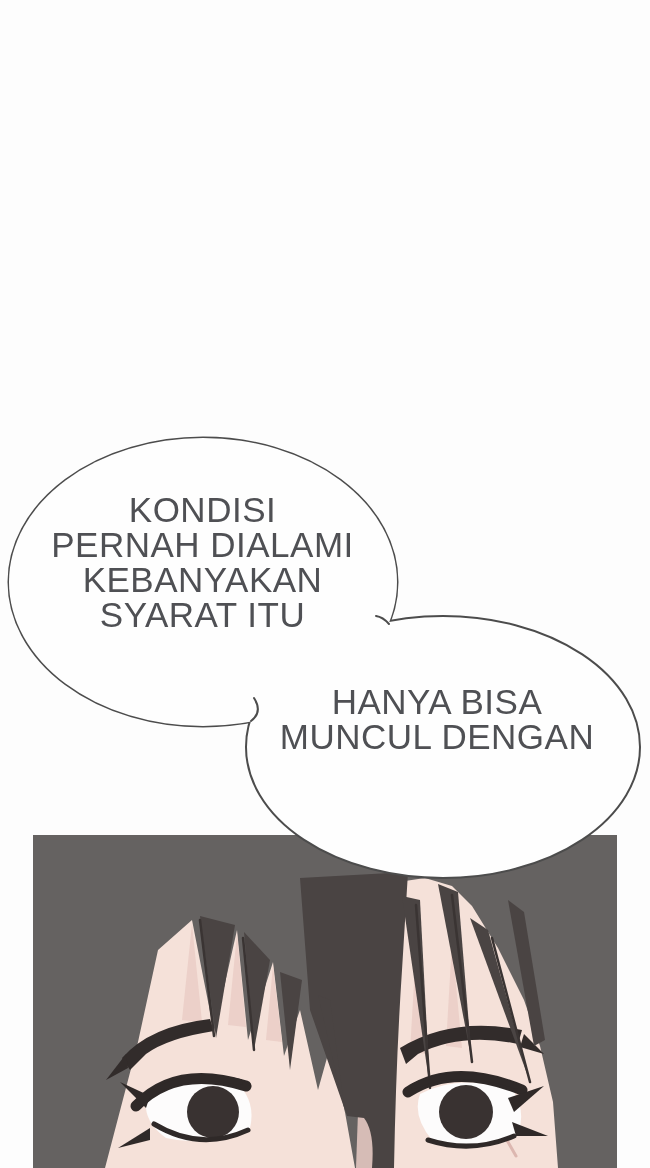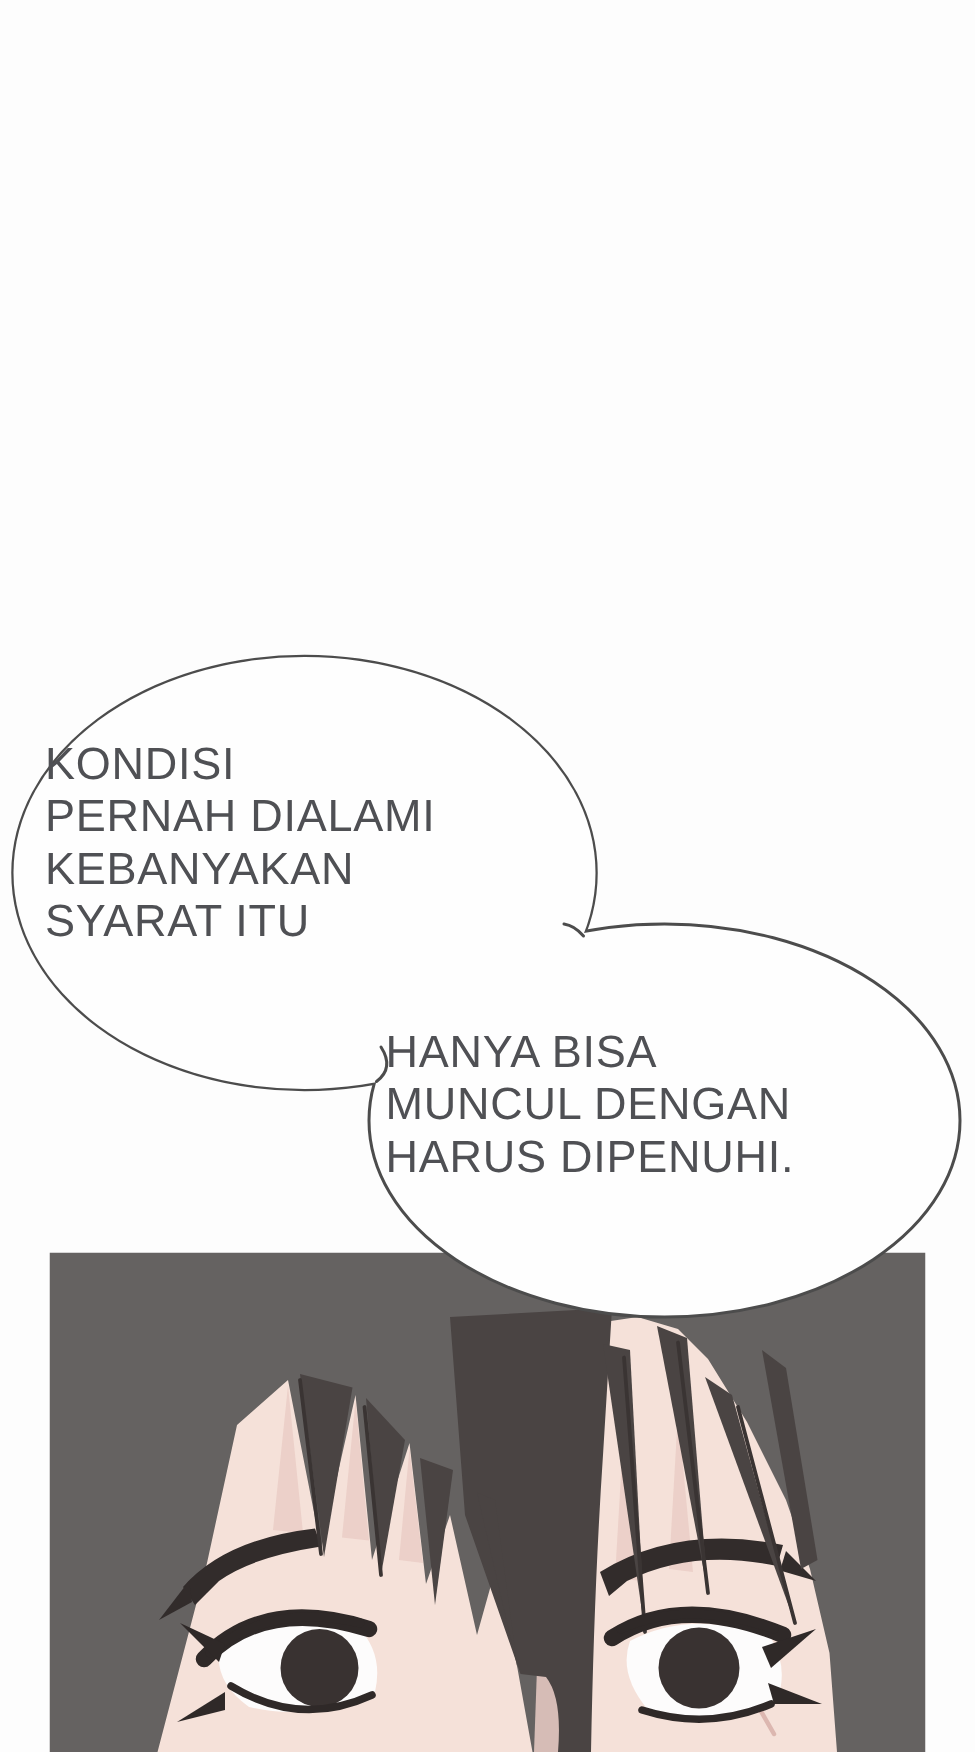--- a/index.html
+++ b/index.html
@@ -28,22 +28,22 @@
   .lash-thick{stroke-width:11px;}
   .lash-mid{stroke-width:6px;}
   .lash-thin{stroke-width:5px;}
   .flick{fill:var(--line-dark);}
   .crease{stroke:#dcb7b0;stroke-width:3;fill:none;stroke-linecap:round;}
   .bubble{fill:var(--bubble-fill);stroke:var(--bubble-stroke);}
   .bubble-refill{fill:var(--bubble-fill);stroke:none;}
   .curl{stroke:var(--bubble-stroke);stroke-width:2;fill:none;stroke-linecap:round;}
 
   .bubble-text{
-    position:absolute; color:var(--text);
-    font-size:30px; line-height:35px; letter-spacing:.5px; font-weight:400;
+    position:absolute; text-align:center; color:var(--text);
+    font-size:35px; line-height:35px; letter-spacing:.5px; font-weight:400;
   }
   .bubble-text-1{left:30px; top:492px; width:345px;}
   .bubble-text-2{left:257px; top:684px; width:360px;}
 </style>
 </head>
 <body>
 
 <div class="stage">
 
   <svg class="art" viewBox="0 0 650 1168" xmlns="http://www.w3.org/2000/svg">
@@ -138,16 +138,15 @@
   <div class="bubble-text bubble-text-1">
     <div>KONDISI</div>
     <div>PERNAH DIALAMI</div>
     <div>KEBANYAKAN</div>
     <div>SYARAT ITU</div>
   </div>
 
   <div class="bubble-text bubble-text-2">
     <div>HANYA BISA</div>
     <div>MUNCUL DENGAN</div>
-    <div>HARUS DIPENUHI.</div>
   </div>
 
 </div>
 
 </body></html>

